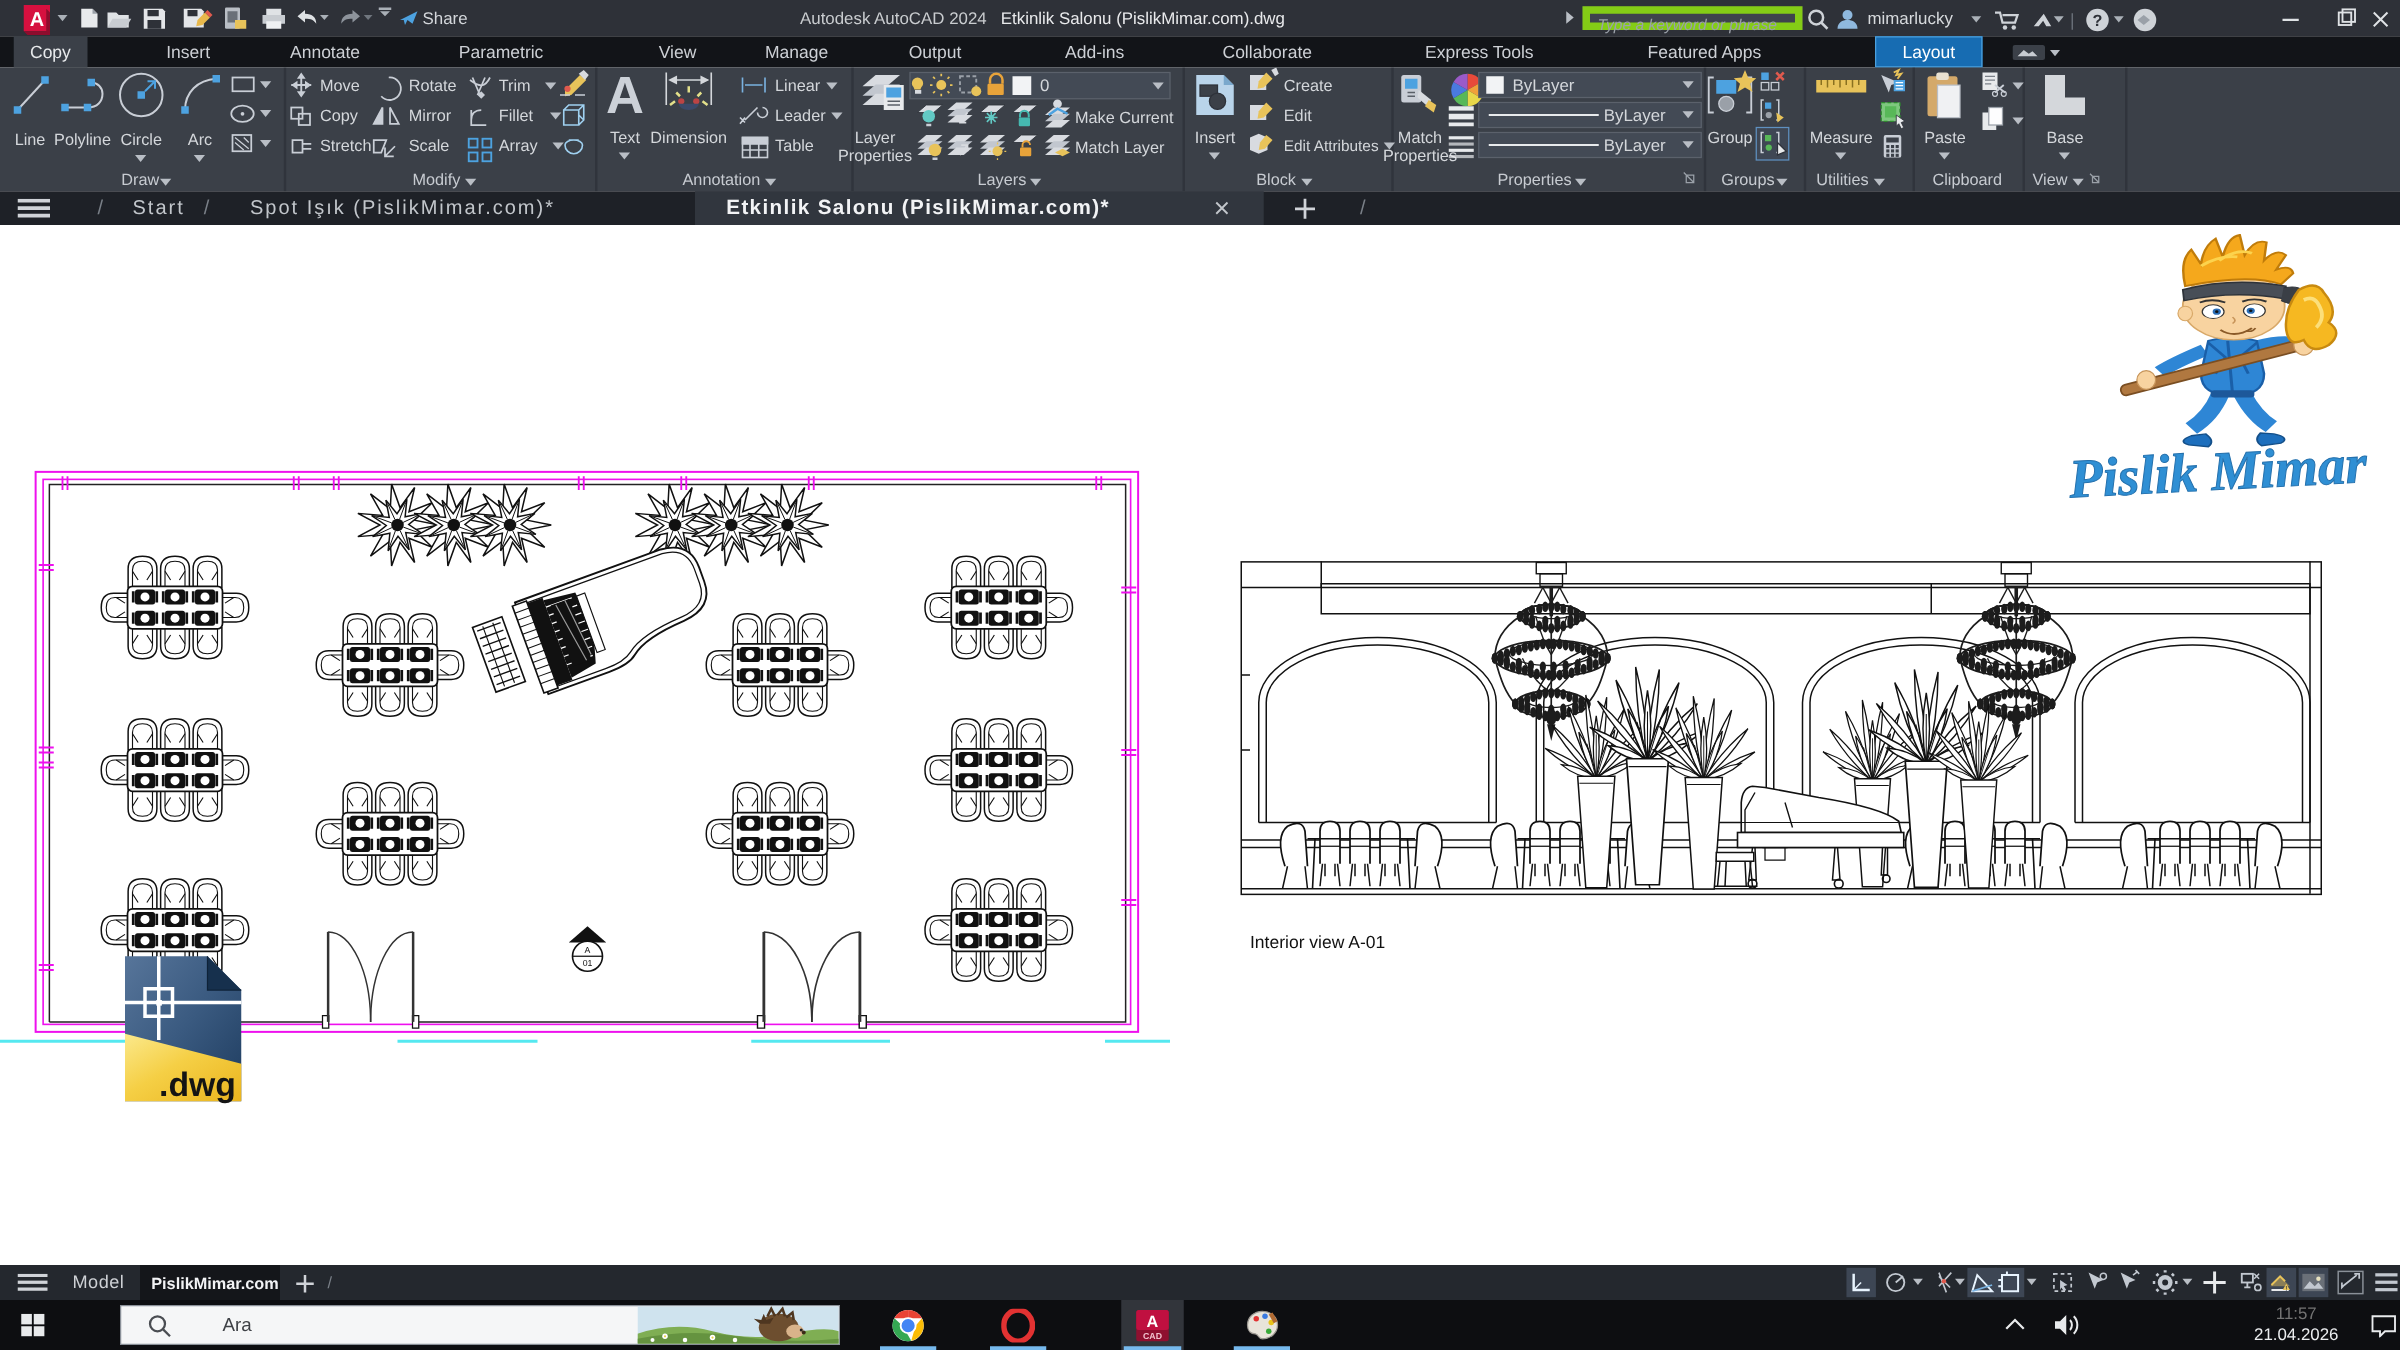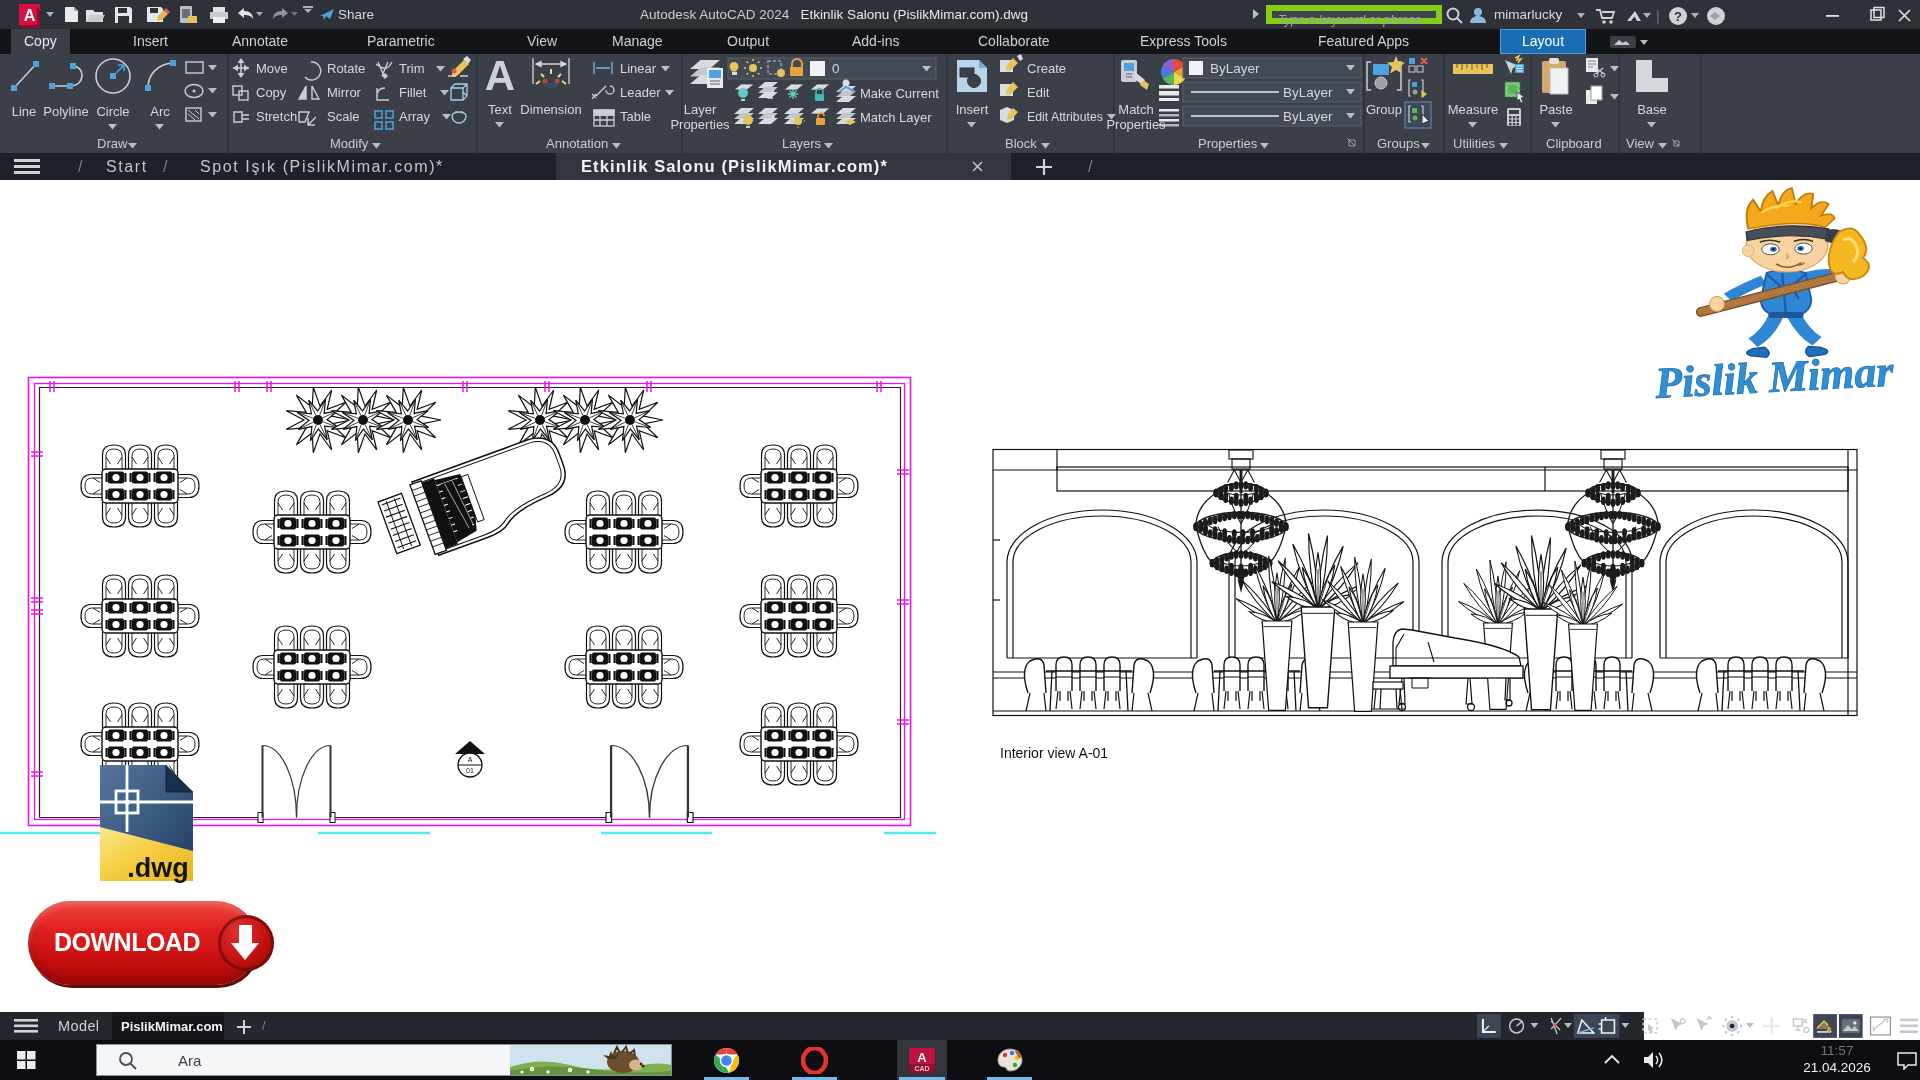--- a/index.html
+++ b/index.html
@@ -20,21 +20,21 @@
 
 
 #doctabs { position:absolute; left:0; top:153px; width:1920px; height:27px; background:#1e2127; }
 .dtab { position:absolute; top:0; height:27px; line-height:27px; font-size:16px; letter-spacing:1.6px; color:#c2c6cb; }
 #dtab-active { position:absolute; left:556px; top:0; width:455px; height:27px; background:#31363e; }
 
 
 #canvas { position:absolute; left:0; top:180px; width:1920px; height:832px; background:#ffffff; }
 
 
-#statusbar { position:absolute; left:0; top:1012px; width:1644px; height:28px; background:#24282e; }
+#statusbar { position:absolute; left:0; top:1012px; width:1920px; height:28px; background:#24282e; }
 
 
 #taskbar { position:absolute; left:0; top:1040px; width:1920px; height:40px; background:#0d0e11; }
 
 
 #dlbtn { position:absolute; left:28px; top:901px; width:230px; height:84px; border-radius:42px;
   background:linear-gradient(180deg,#f04438 0%,#e02020 35%,#c70f0f 70%,#b00a0a 100%);
   box-shadow:inset 0 -6px 12px rgba(120,0,0,.55), inset 0 4px 6px rgba(255,255,255,.25), 2px 3px 0 #5a1208; }
 #dlbtn .txt { position:absolute; left:14px; top:27px; width:170px; text-align:center; color:#fff; font-size:25px; font-weight:bold; letter-spacing:-0.5px; }
 #dlbtn .circ { position:absolute; left:190px; top:14px; width:56px; height:56px; border-radius:50%;
@@ -1037,26 +1037,20 @@
 <g stroke="#fff" stroke-width="2.8" fill="none">
 <line x1="100" y1="622" x2="193" y2="622"></line>
 <line x1="127" y1="585" x2="127" y2="652"></line>
 <rect x="116" y="611" width="22" height="22"></rect>
 </g>
 <rect x="125" y="620" width="4.5" height="4.5" fill="#fff"></rect>
 <text x="158" y="697" font-size="27" font-weight="bold" fill="#141414" text-anchor="middle" font-family="Liberation Sans, sans-serif">.dwg</text>
 </g>
       </svg>
     </div>
-<div id="dlbtn">
-  <div class="txt">DOWNLOAD</div>
-  <div class="circ"></div>
-  <div class="arr"></div>
-  <div class="arrh"></div>
-</div>
 
 <div id="statusbar">
   <svg class="abs" style="left:14px;top:7px" width="28" height="14">
         <g fill="#d0d3d8">
           <rect width="24" height="2.6"></rect>
           <rect y="5.5" width="24" height="2.6"></rect>
           <rect y="11" width="24" height="2.6"></rect>
         </g>
       </svg>
   <div class="abs" style="left:58px;top:6px;font-size:14.5px;letter-spacing:0.4px;color:#ced1d5;">Model</div>

